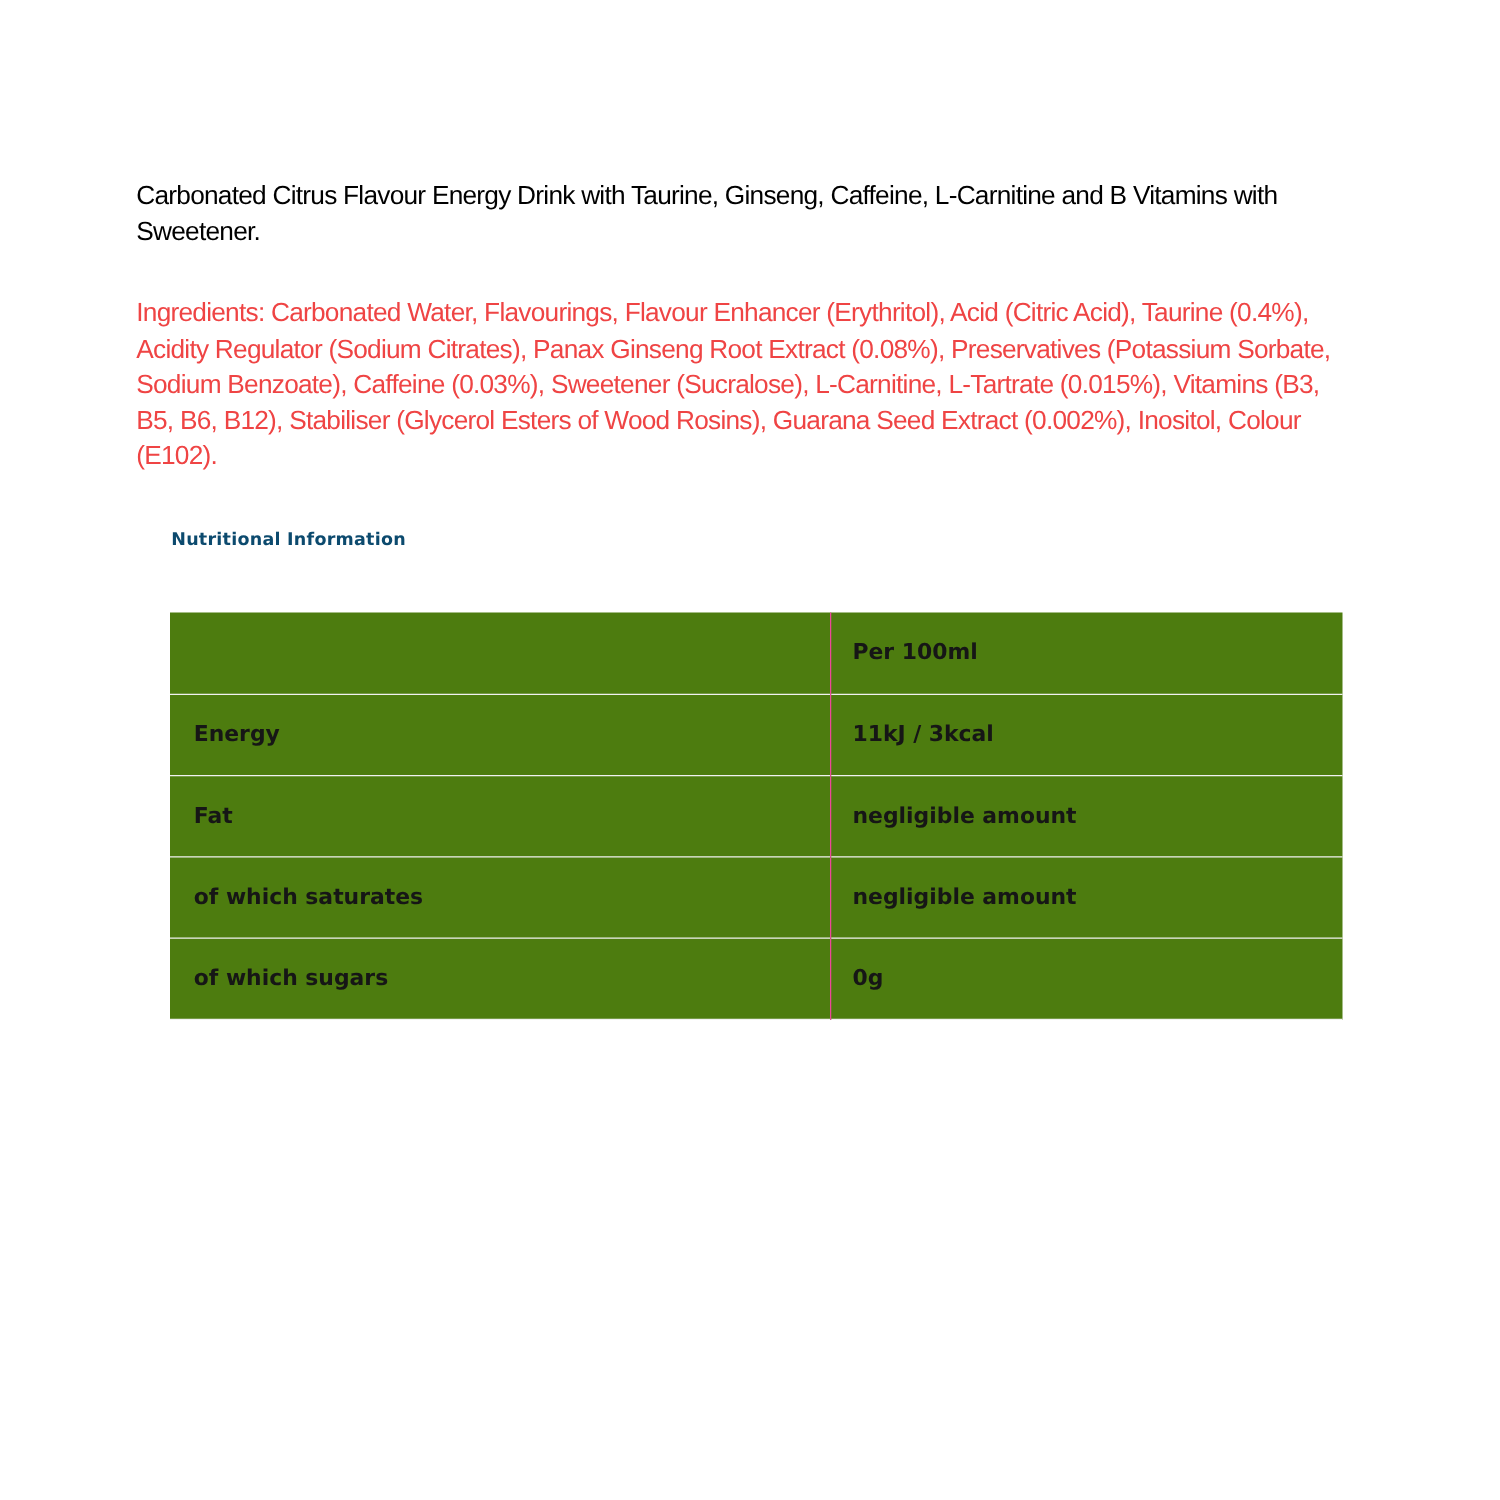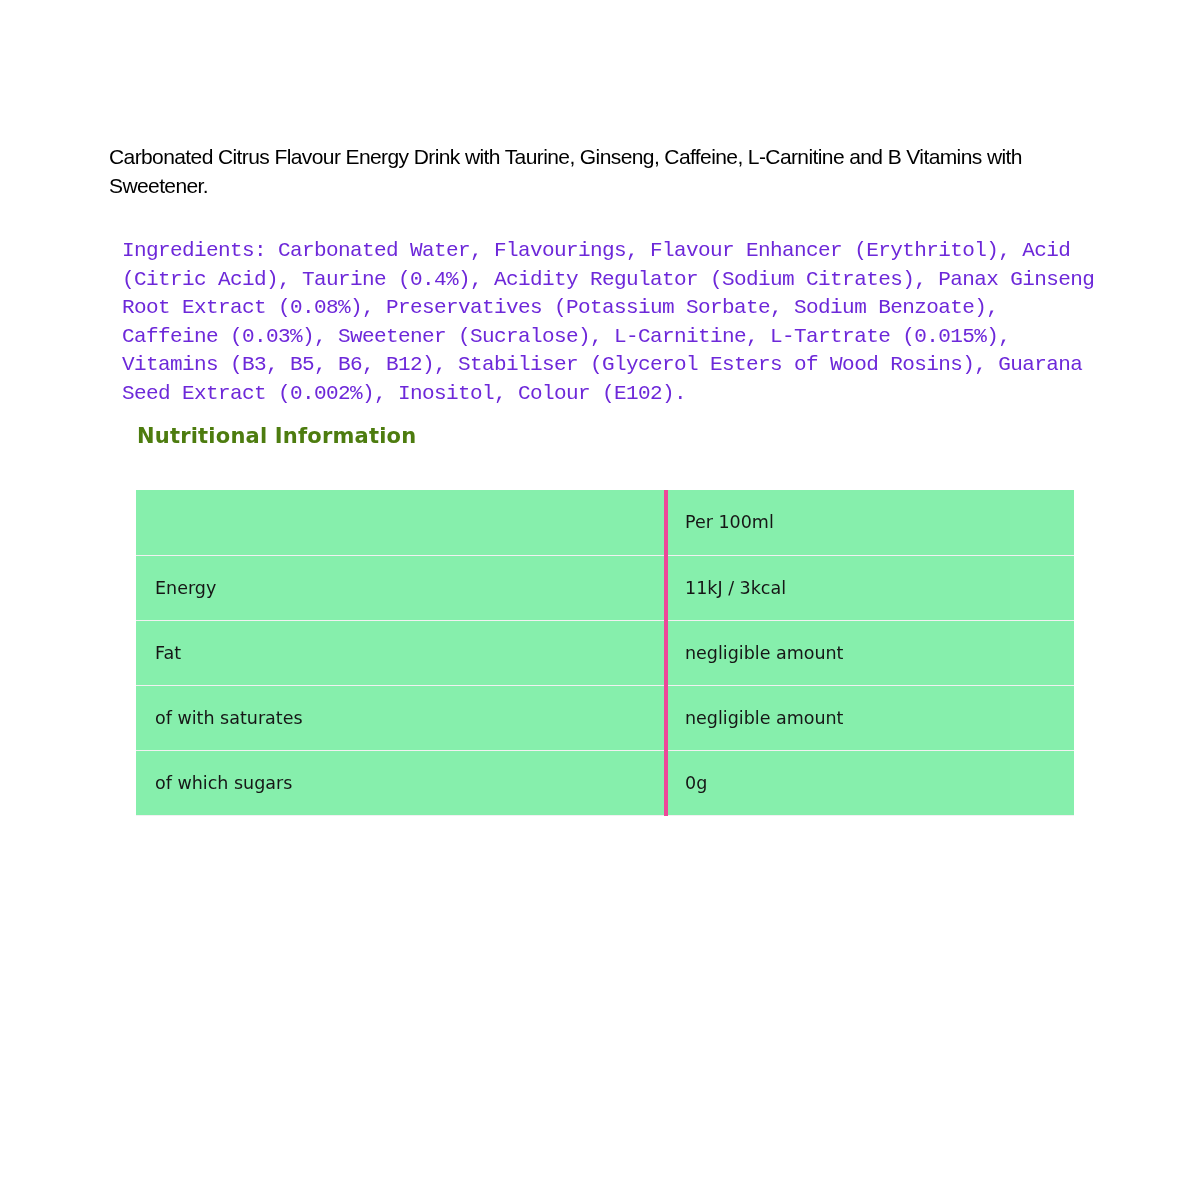--- a/index.html
+++ b/index.html
@@ -21,65 +21,65 @@
       width: 980px;
       font-family: "Liberation Sans", sans-serif;
       font-size: 21px;
       line-height: 28.5px;
       letter-spacing: -0.6px;
       color: #000000;
       margin: 0;
     }
     .ingredients {
       position: absolute;
-      left: 122px;
+      left: 109px;
       top: 237px;
       width: 980px;
-      font-family: Liberation Mono, monospace;
+      font-family: Liberation Sans, sans-serif;
       font-size: 21px;
       line-height: 28.5px;
       letter-spacing: -0.6px;
-      color: #6d28d9;
+      color: #ef4444;
       margin: 0;
     }
     .nutri-title {
       position: absolute;
       left: 137px;
       top: 424px;
       margin: 0;
       font-family: "DejaVu Sans", sans-serif;
       font-weight: bold;
-      font-size: 21px;
+      font-size: 14px;
       letter-spacing: 0.2px;
-      color: #4d7c0f;
+      color: #0c4a6e;
     }
     .nutri-table {
       position: absolute;
       left: 136px;
       top: 490px;
       width: 938px;
       border-collapse: collapse;
-      background: #86efac;
+      background: #4d7c0f;
       font-family: "DejaVu Sans", sans-serif;
-      font-weight: normal;
+      font-weight: bold;
       font-size: 17.5px;
       color: #161616;
     }
     .nutri-table tr {
       height: 65px;
       border-bottom: 1px solid #f1f1f1;
     }
     .nutri-table td {
       padding: 0;
       vertical-align: middle;
     }
     .nutri-table td.label {
       width: 509px;
       padding-left: 19px;
-      border-right: 4px solid #ec4899;
+      border-right: 1px solid #ec4899;
     }
     .nutri-table td.value {
       padding-left: 17px;
     }
   </style>
 </head>
 <body>
 
 <p class="description">Carbonated Citrus Flavour Energy Drink with Taurine, Ginseng, Caffeine, L-Carnitine and B Vitamins with Sweetener.</p>
 
@@ -95,21 +95,21 @@
     </tr>
     <tr>
       <td class="label">Energy</td>
       <td class="value">11kJ / 3kcal</td>
     </tr>
     <tr>
       <td class="label">Fat</td>
       <td class="value">negligible amount</td>
     </tr>
     <tr>
-      <td class="label">of with saturates</td>
+      <td class="label">of which saturates</td>
       <td class="value">negligible amount</td>
     </tr>
     <tr>
       <td class="label">of which sugars</td>
       <td class="value">0g</td>
     </tr>
   </tbody>
 </table>
 
 </body></html>

